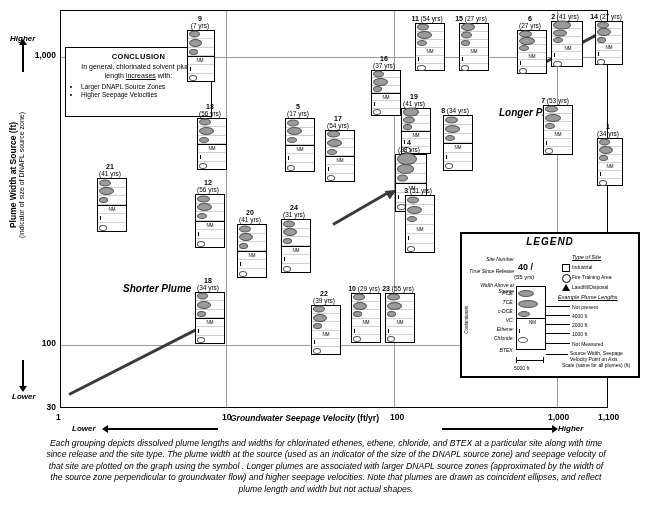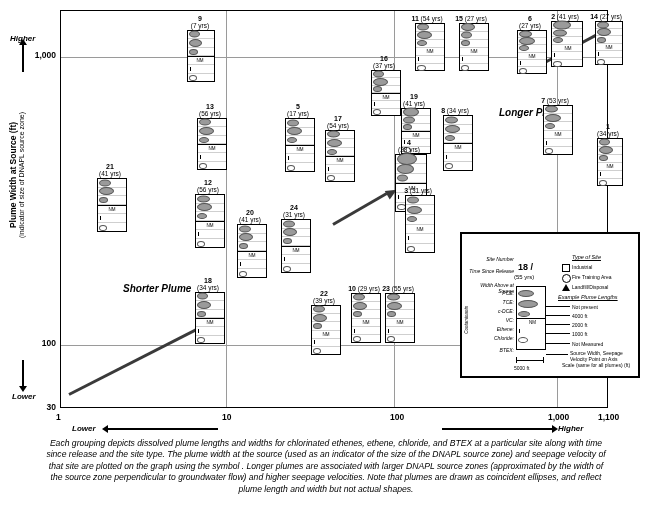--- a/index.html
+++ b/index.html
@@ -123,34 +123,49 @@
   <div class="tick-y" style="left:22px;top:50px;width:34px;">1,000</div>
   <div class="tick-y" style="left:22px;top:338px;width:34px;">100</div>
   <div class="tick-y" style="left:22px;top:402px;width:34px;">30</div>
 
   <div class="tick-x" style="left:56px;top:412px;">1</div>
   <div class="tick-x" style="left:222px;top:412px;">10</div>
   <div class="tick-x" style="left:390px;top:412px;">100</div>
   <div class="tick-x" style="left:548px;top:412px;">1,000</div>
   <div class="tick-x" style="left:598px;top:412px;">1,100</div>
 
+  <div class="xlabel">
+    <span>Groundwater Seepage Velocity</span> <span class="plain">(ft/yr)</span>
+  </div>
   <div class="lower" style="left:72px;top:424px;">Lower</div>
   <div class="higher" style="left:558px;top:424px;">Higher</div>
   <div class="axis-arrow" style="left:108px;top:428px;width:110px;height:1.5px;"></div>
   <div class="arrow-head" style="left:102px;top:425px;border-top:4px solid transparent;border-bottom:4px solid transparent;border-right:6px solid #000;"></div>
   <div class="axis-arrow" style="left:442px;top:428px;width:110px;height:1.5px;"></div>
   <div class="arrow-head" style="left:552px;top:425px;border-top:4px solid transparent;border-bottom:4px solid transparent;border-left:6px solid #000;"></div>
 
   <div class="plot">
     <div class="gridline-v" style="left:165px;"></div>
     <div class="gridline-v" style="left:333px;"></div>
     <div class="gridline-v" style="left:496px;"></div>
     <div class="gridline-h" style="top:46px;"></div>
     <div class="gridline-h" style="top:334px;"></div>
 
+    <div class="conclusion" style="left:4px;top:36px;">
+      <div class="title">CONCLUSION</div>
+      <div class="body">
+        <span>In general, chlorinated solvent plume length</span>
+        <span class="u">increases</span>
+        <span>with:</span>
+      </div>
+      <ul>
+        <li>Larger DNAPL Source Zones</li>
+        <li>Higher Seepage Velocities</li>
+      </ul>
+    </div>
 
     <div class="anno" style="left:62px;top:272px;">Shorter Plume</div>
     <div class="arrow-line" style="left:8px;top:382px;width:155px;transform:rotate(-27deg);"></div>
     <div class="arrow-head" style="left:140px;top:300px;border-left:5px solid transparent;border-right:5px solid transparent;border-bottom:11px solid #3a3a3a;transform:rotate(62deg);"></div>
 
     <div class="arrow-line" style="left:272px;top:212px;width:62px;transform:rotate(-30deg);"></div>
     <div class="arrow-head" style="left:326px;top:176px;border-left:5px solid transparent;border-right:5px solid transparent;border-bottom:11px solid #3a3a3a;transform:rotate(60deg);"></div>
 
     <div class="anno" style="left:438px;top:96px;">Longer Plumes</div>
     <div class="arrow-line" style="left:480px;top:52px;width:80px;transform:rotate(-28deg);"></div>
@@ -824,26 +839,27 @@
           </div>
         <div class="row" style="height:8.3px;">
             <span class="blob open" style="left:1px;width:6px;height:4px;"></span>
           </div>
       </div>
     </div>
 
   </div>
 
   <div class="legend">
+    <div class="ltitle">LEGEND</div>
 
     <div class="lbl-left" style="left:4px;top:22px;width:48px;">Site Number</div>
     <div class="lbl-left" style="left:4px;top:34px;width:48px;">Time Since Release</div>
     <div class="lbl-left" style="left:2px;top:48px;width:50px;">Width Above at Source</div>
 
-    <div class="lrow" style="left:56px;top:28px;font-size:9px;font-weight:bold;">18 /</div>
+    <div class="lrow" style="left:56px;top:28px;font-size:9px;font-weight:bold;">40 /</div>
     <div class="lrow" style="left:52px;top:40px;font-size:6px;">(55 yrs)</div>
 
     <div class="minipanel" style="left:54px;top:52px;width:28px;height:62px;">
       <div class="axisline" style="position:absolute;left:0;top:50%;height:1px;width:100%;background:#000;"></div>
       <div style="position:absolute;left:1px;top:3px;width:14px;height:5px;background:#9a9a9a;border:1px solid #555;border-radius:50%;"></div>
       <div style="position:absolute;left:1px;top:13px;width:18px;height:6px;background:#9a9a9a;border:1px solid #555;border-radius:50%;"></div>
       <div style="position:absolute;left:1px;top:24px;width:10px;height:4px;background:#9a9a9a;border:1px solid #555;border-radius:50%;"></div>
       <div style="position:absolute;left:12px;top:33px;font-size:4.5px;">NM</div>
       <div style="position:absolute;left:2px;top:42px;width:1px;height:4px;background:#000;"></div>
       <div style="position:absolute;left:1px;top:50px;width:8px;height:4px;background:#fff;border:1px solid #555;border-radius:50%;"></div>

